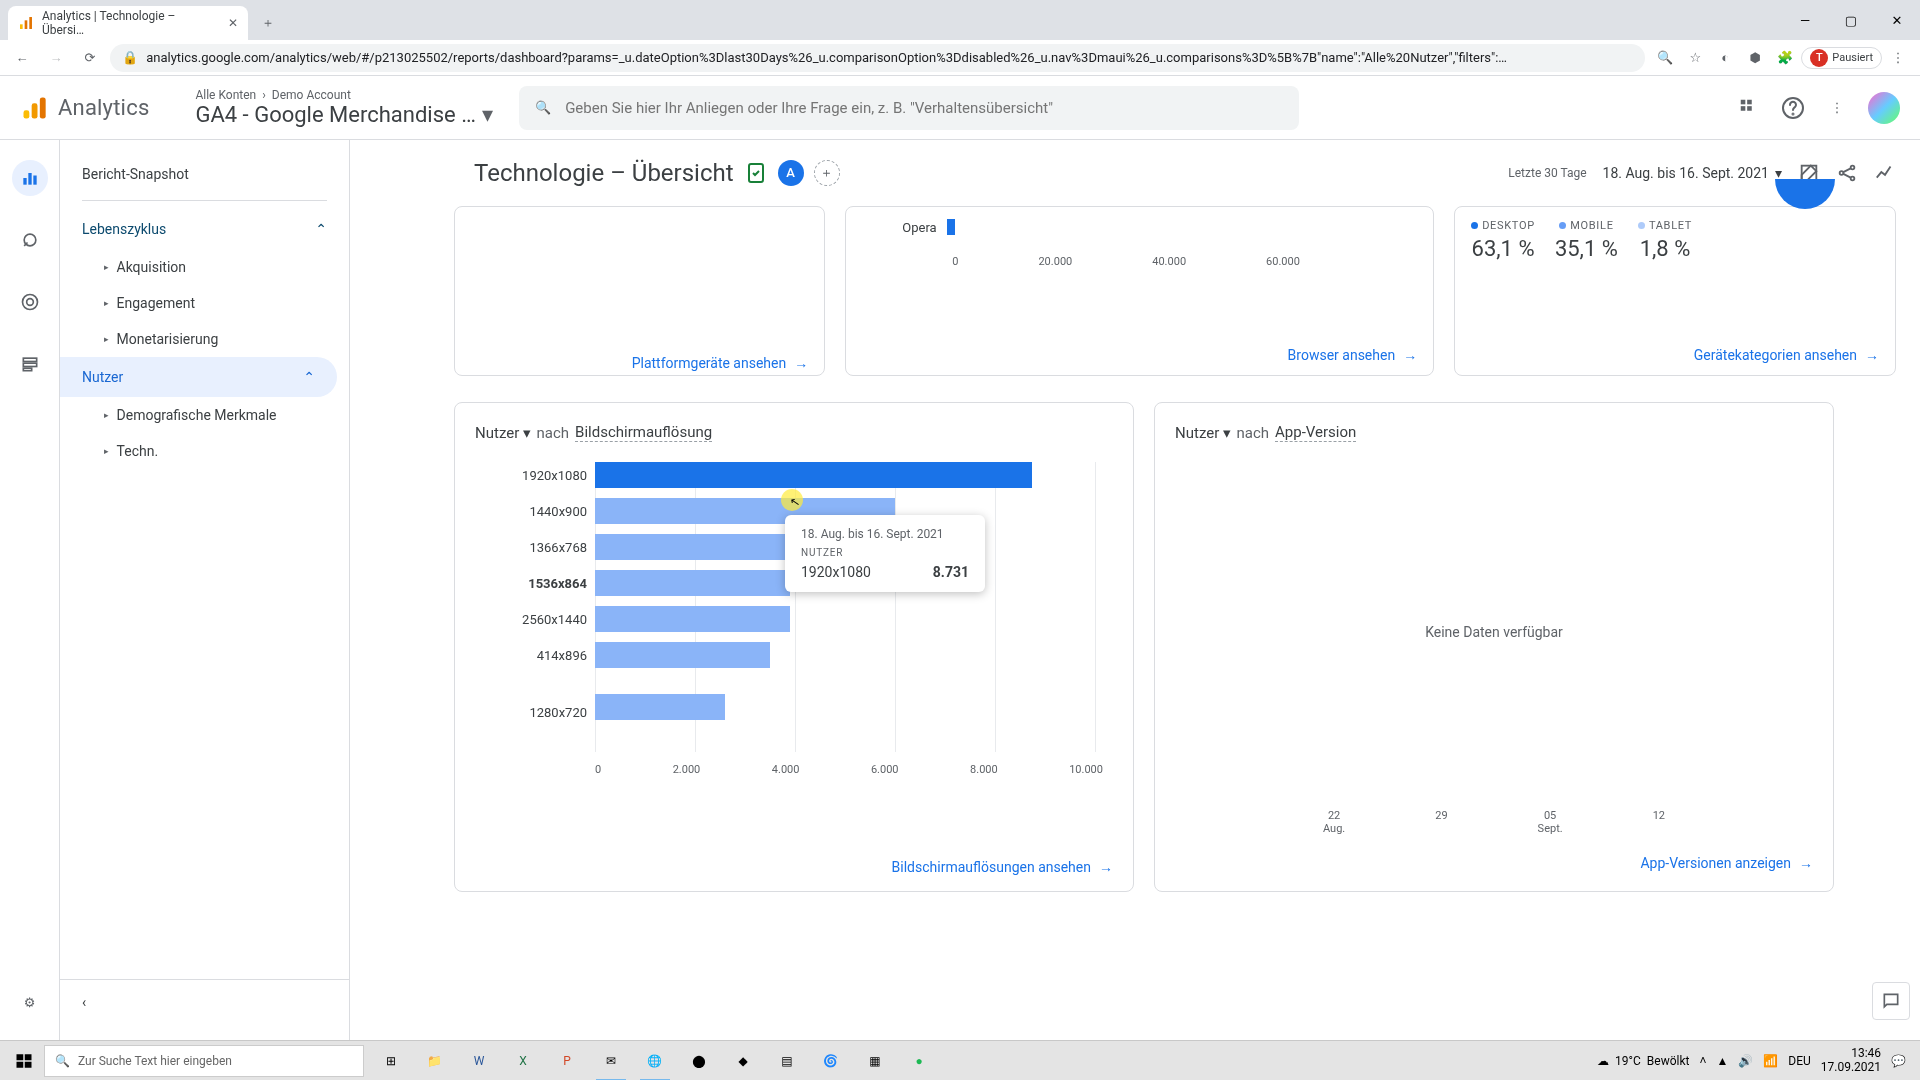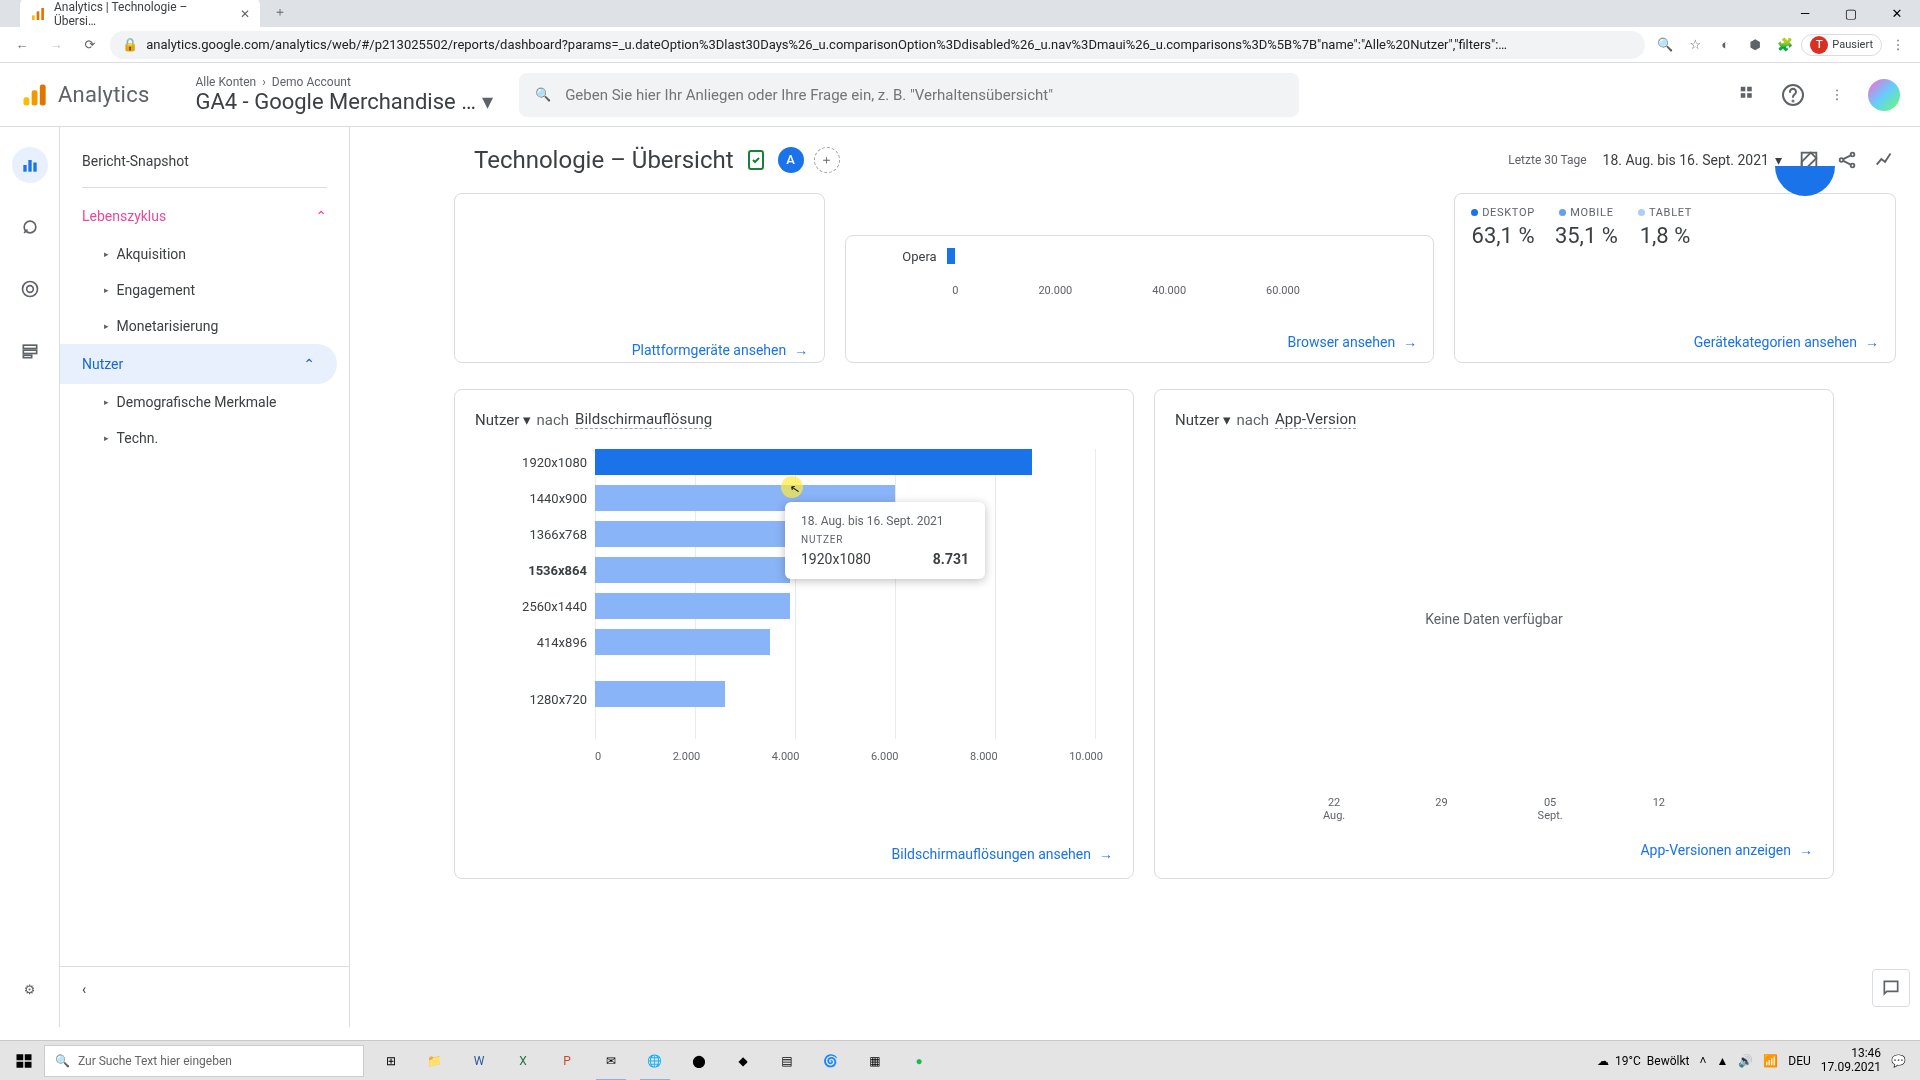--- a/index.html
+++ b/index.html
@@ -1,19 +1,19 @@
 <!DOCTYPE html>
 <html><head>
 <meta charset="utf-8">
 <style>
 * { margin:0; padding:0; box-sizing:border-box; font-family:"Google Sans",Roboto,Arial,sans-serif; }
 body { width:1920px; height:1080px; overflow:hidden; background:#fff; font-size:13px; color:#3c4043; }
 
 
-.titlebar { height:27px; background:#dee1e6; display:flex; align-items:center; padding-left:20px; }
+.titlebar { height:40px; background:#dee1e6; display:flex; align-items:flex-end; padding-left:8px; }
 .tab { background:#fff; height:34px; width:240px; border-radius:8px 8px 0 0; display:flex; align-items:center; padding:0 10px; gap:8px; font-size:12px; color:#3c4043; }
 .tab .favicon { width:16px; height:16px; }
 .tab .close { margin-left:auto; color:#5f6368; cursor:pointer; }
 .newtab { width:28px; height:28px; display:flex; align-items:center; justify-content:center; color:#5f6368; margin-left:6px; margin-bottom:3px; }
 .win-controls { margin-left:auto; display:flex; height:40px; }
 .win-controls div { width:46px; display:flex; align-items:center; justify-content:center; color:#000; }
 .toolbar { height:36px; background:#fff; border-bottom:1px solid #dadce0; display:flex; align-items:center; padding:0 8px; gap:6px; }
 .nav-icn { width:28px; height:28px; display:flex; align-items:center; justify-content:center; color:#5f6368; border-radius:50%; }
 .omnibox { flex:1; height:28px; background:#f1f3f4; border-radius:14px; display:flex; align-items:center; padding:0 12px; gap:8px; color:#5f6368; font-size:13px; }
 .omnibox .url { color:#202124; white-space:nowrap; overflow:hidden; text-overflow:ellipsis; }
@@ -38,21 +38,21 @@
 
 
 .body { display:flex; height:calc(1080px - 40px - 36px - 64px - 40px); }
 .rail { width:60px; border-right:1px solid #dadce0; display:flex; flex-direction:column; align-items:center; padding-top:20px; gap:26px; }
 .rail-ic { width:36px; height:36px; border-radius:50%; display:flex; align-items:center; justify-content:center; color:#5f6368; }
 .rail-ic.active { background:#e8f0fe; color:#1a73e8; }
 .rail .gear { margin-top:auto; margin-bottom:20px; }
 
 .sidenav { width:290px; border-right:1px solid #dadce0; padding:16px 0; font-size:14px; color:#3c4043; display:flex; flex-direction:column; }
 .nav-item { padding:10px 22px; cursor:pointer; }
-.nav-section { padding:12px 22px; display:flex; align-items:center; gap:8px; color:#ec4899; font-weight:400; }
+.nav-section { padding:12px 22px; display:flex; align-items:center; gap:8px; color:#0c4a6e; font-weight:400; }
 .nav-section.selected { background:#e8f0fe; color:#1967d2; border-radius:0 20px 20px 0; margin-right:12px; }
 .chev { margin-left:auto; }
 .nav-sub { padding:10px 22px 10px 44px; display:flex; align-items:center; gap:8px; }
 .tri { font-size:9px; color:#5f6368; }
 .divider { border-top:1px solid #dadce0; margin:8px 22px; }
 .back-arrow { padding:14px 22px; margin-top:auto; border-top:1px solid #dadce0; }
 
 .main { flex:1; background:#fff; overflow:hidden; position:relative; }
 .page-hdr { height:66px; display:flex; align-items:center; padding:0 24px; border-bottom:1px solid transparent; }
 .page-title { font-size:24px; color:#3c4043; margin-left:100px; display:flex; align-items:center; gap:10px; }
@@ -63,21 +63,21 @@
 .hdr-actions { margin-left:auto; display:flex; align-items:center; gap:16px; font-size:12px; color:#5f6368; }
 .date-range { display:flex; align-items:center; gap:6px; font-size:14px; color:#3c4043; }
 .act-ic { width:22px; height:22px; color:#5f6368; }
 
 .cards { padding:0 24px; display:flex; gap:20px; }
 .cards.row1 { align-items:flex-end; }
 
 
 .card { background:#fff; border:1px solid #dadce0; border-radius:8px; }
 .card-top1 { width:378px; height:170px; padding:4px 16px; display:flex; flex-direction:column; }
-.card-top2 { width:600px; height:128px; padding:12px 16px; display:flex; flex-direction:column; position:relative;text-align:center; }
+.card-top2 { width:600px; height:170px; padding:12px 16px; display:flex; flex-direction:column; position:relative;text-align:center; }
 .card-top3 { width:450px; height:170px; padding:12px 16px; display:flex; flex-direction:column; position:relative; }
 .view-link { color:#1a73e8; font-size:14px; display:flex; align-items:center; gap:8px; margin-top:auto; justify-content:flex-end; }
 .axis-x { display:flex; gap:80px; color:#5f6368; font-size:11px; padding-left:90px; }
 .opera-row { display:flex; align-items:center; gap:10px; color:#3c4043; font-size:13px; padding-left:40px; }
 .opera-bar { width:8px; height:16px; background:#1a73e8; }
 .device-legend { display:flex; gap:20px; }
 .dev-item { display:flex; flex-direction:column; align-items:center; gap:4px; font-size:11px; color:#5f6368; letter-spacing:.7px; }
 .dev-item .pct { font-size:22px; color:#3c4043; letter-spacing:0; }
 .dot { width:7px; height:7px; border-radius:50%; display:inline-block; margin-right:4px; }
 .pie-slice { position:absolute; top:-28px; right:60px; width:60px; height:30px; background:#1a73e8; border-radius:0 0 60px 60px; }

